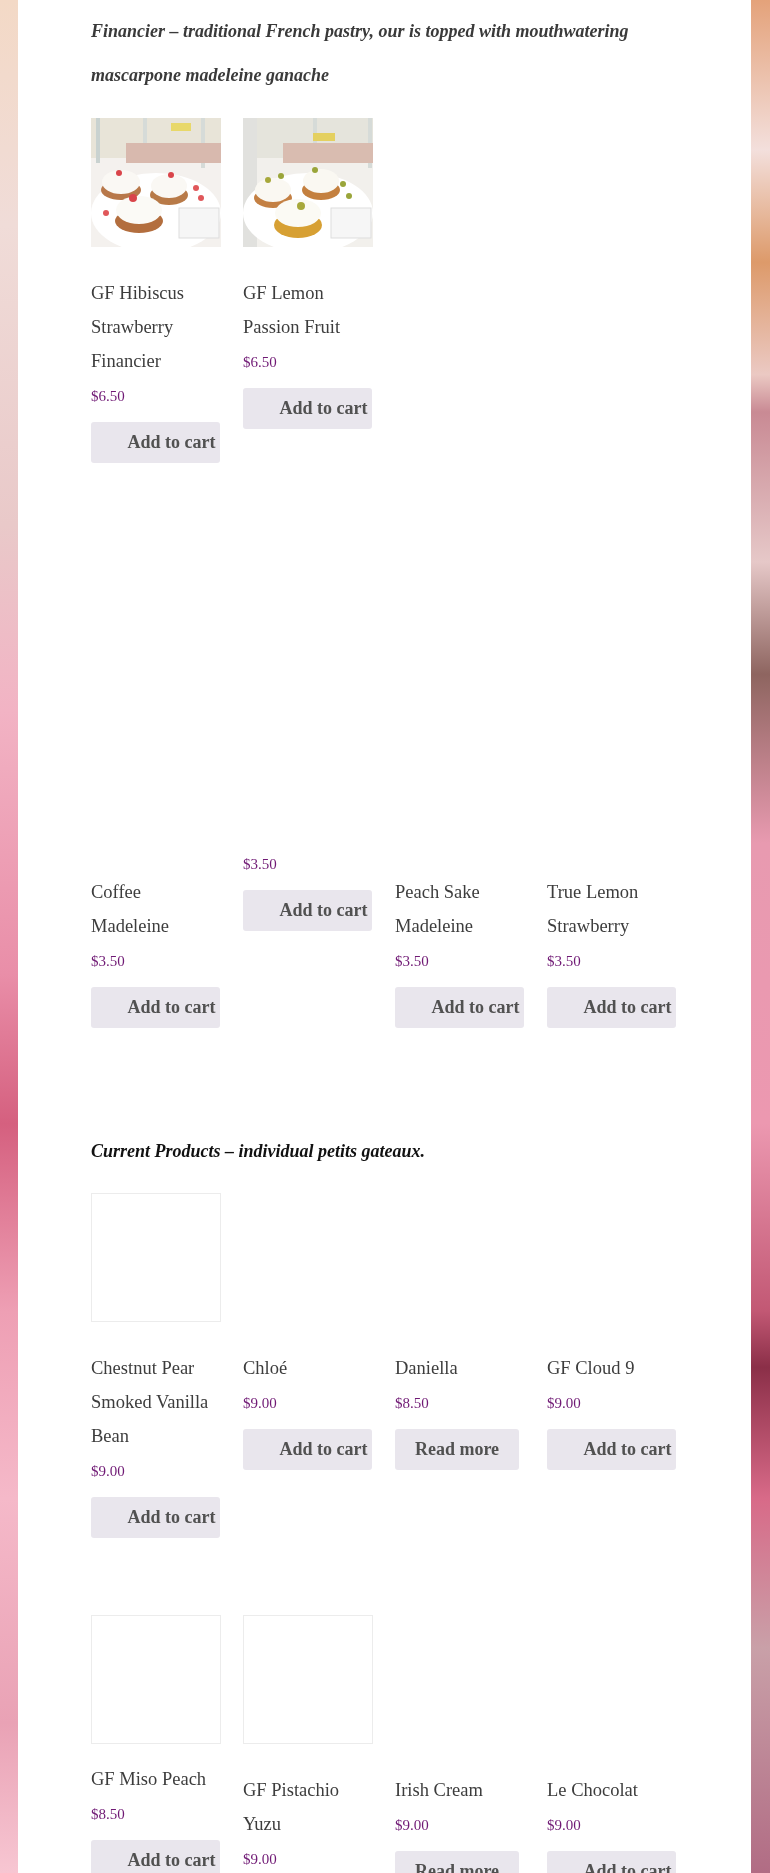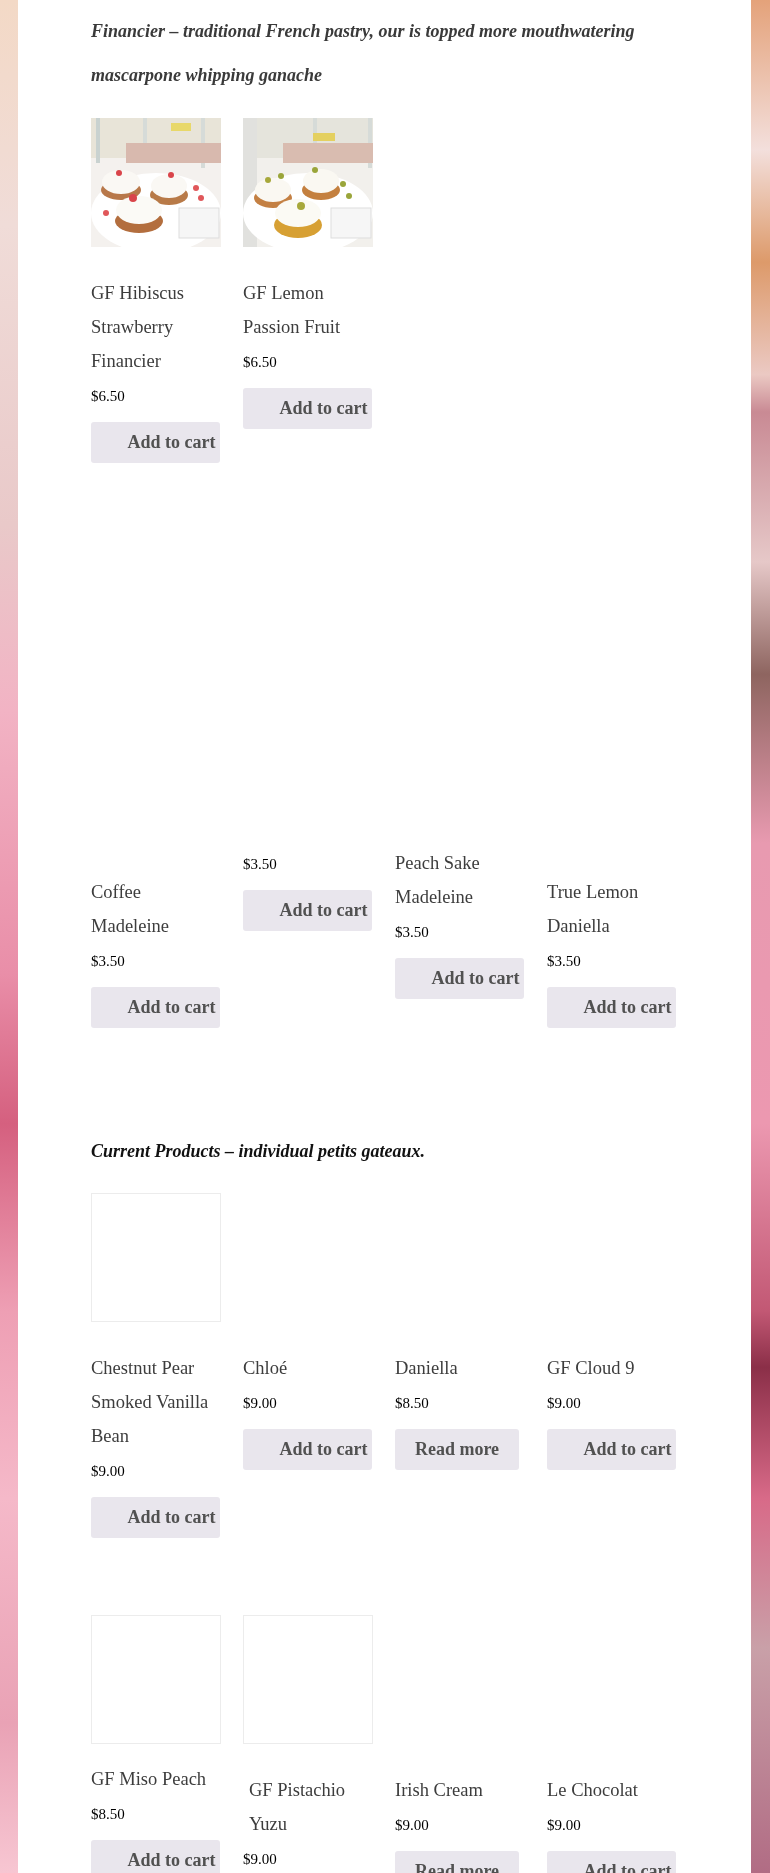--- a/index.html
+++ b/index.html
@@ -27,39 +27,39 @@
   }
   .thumb {
     width:130px; height:129px; display:block; box-sizing:border-box;
   }
   .thumb.placeholder { border:1px solid #ececec; background:#ffffff; }
   .thumb.empty { border:none; background:transparent; }
   .pname {
     font-size:18.5px; line-height:34px; color:#3d3d3d; margin:0;
   }
   .price {
-    font-size:15px; color:#000000; margin:0; line-height:34px;
+    font-size:15px; color:#701a75; margin:0; line-height:34px;
   }
   .btn {
     display:inline-block; box-sizing:border-box; height:41px; line-height:41px;
     background:#e9e6ed; color:#515151; font-family:"Liberation Serif", serif;
     font-weight:bold; font-size:18px; text-align:center; border:none; border-radius:3px;
     padding:0; cursor:pointer;
   }
   .btn.w129 { width:129px;padding-left:32px; }
   .btn.w124 { width:124px; }
 </style>
 </head>
 <body>
 
 <div class="bg-right"></div>
 
 <div class="page">
 
-  <p class="section-heading grey" style="top:10px;">Financier – traditional French pastry, our is topped more mouthwatering mascarpone whipping ganache</p>
+  <p class="section-heading grey" style="top:10px;">Financier – traditional French pastry, our is topped with mouthwatering mascarpone madeleine ganache</p>
 
   <div class="product" style="left:73px; top:118px;">
     <div class="thumb">
       <svg width="130" height="129" viewBox="0 0 130 129">
         <rect width="130" height="129" fill="#f4f1ee"></rect>
         <rect x="0" y="0" width="130" height="40" fill="#e8e4d8"></rect>
         <rect x="5" y="0" width="4" height="45" fill="#c9d2d0"></rect>
         <rect x="52" y="0" width="4" height="40" fill="#d6dbd8"></rect>
         <rect x="110" y="0" width="4" height="50" fill="#d6dbd8"></rect>
         <rect x="80" y="5" width="20" height="8" fill="#e8d86a"></rect>
@@ -123,27 +123,27 @@
     <p class="price" style="margin-top:1px;">$3.50</p>
     <button class="btn w129" style="margin-top:9px;">Add to cart</button>
   </div>
   <div class="product" style="left:225px; top:717px;">
     <div class="thumb empty"></div>
     <p class="price" style="margin-top:1px;">$3.50</p>
     <button class="btn w129" style="margin-top:9px;">Add to cart</button>
   </div>
   <div class="product" style="left:377px; top:717px;">
     <div class="thumb empty"></div>
-    <p class="pname" style="">Peach Sake Madeleine</p>
+    <p class="pname" style="margin-top:29px;">Peach Sake Madeleine</p>
     <p class="price" style="margin-top:1px;">$3.50</p>
     <button class="btn w129" style="margin-top:9px;">Add to cart</button>
   </div>
   <div class="product" style="left:529px; top:717px;">
     <div class="thumb empty"></div>
-    <p class="pname" style="margin-top:29px;">True Lemon Daniella</p>
+    <p class="pname" style="margin-top:29px;">True Lemon Strawberry</p>
     <p class="price" style="margin-top:1px;">$3.50</p>
     <button class="btn w129" style="margin-top:9px;">Add to cart</button>
   </div>
 
   <p class="section-heading black" style="top:1130px;">Current Products – individual petits gateaux.</p>
 
   <div class="product" style="left:73px; top:1193px;">
     <div class="thumb placeholder"></div>
     <p class="pname" style="margin-top:29px;">Chestnut Pear Smoked Vanilla Bean</p>
     <p class="price" style="margin-top:1px;">$9.00</p>
@@ -169,21 +169,21 @@
   </div>
 
   <div class="product" style="left:73px; top:1615px;">
     <div class="thumb placeholder"></div>
     <p class="pname" style="margin-top:18px;">GF Miso Peach</p>
     <p class="price" style="margin-top:1px;">$8.50</p>
     <button class="btn w129" style="margin-top:9px;">Add to cart</button>
   </div>
   <div class="product" style="left:225px; top:1615px;">
     <div class="thumb placeholder"></div>
-    <p class="pname" style="margin-top:29px;margin-left:6px;">GF Pistachio Yuzu</p>
+    <p class="pname" style="margin-top:29px;">GF Pistachio Yuzu</p>
     <p class="price" style="margin-top:1px;">$9.00</p>
 
   </div>
   <div class="product" style="left:377px; top:1615px;">
     <div class="thumb empty"></div>
     <p class="pname" style="margin-top:29px;">Irish Cream</p>
     <p class="price" style="margin-top:1px;">$9.00</p>
     <button class="btn w124" style="margin-top:9px;">Read more</button>
   </div>
   <div class="product" style="left:529px; top:1615px;">

